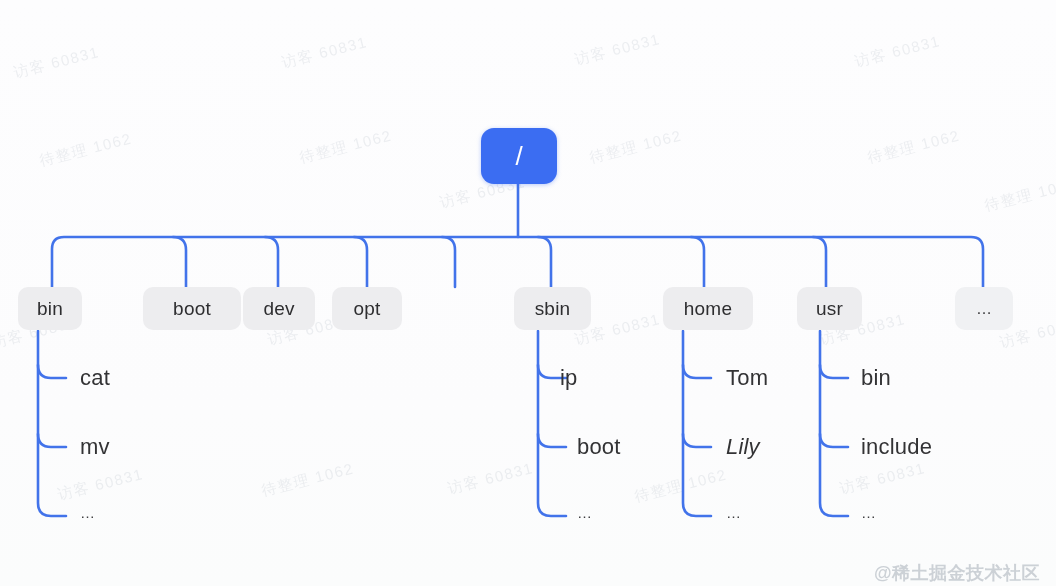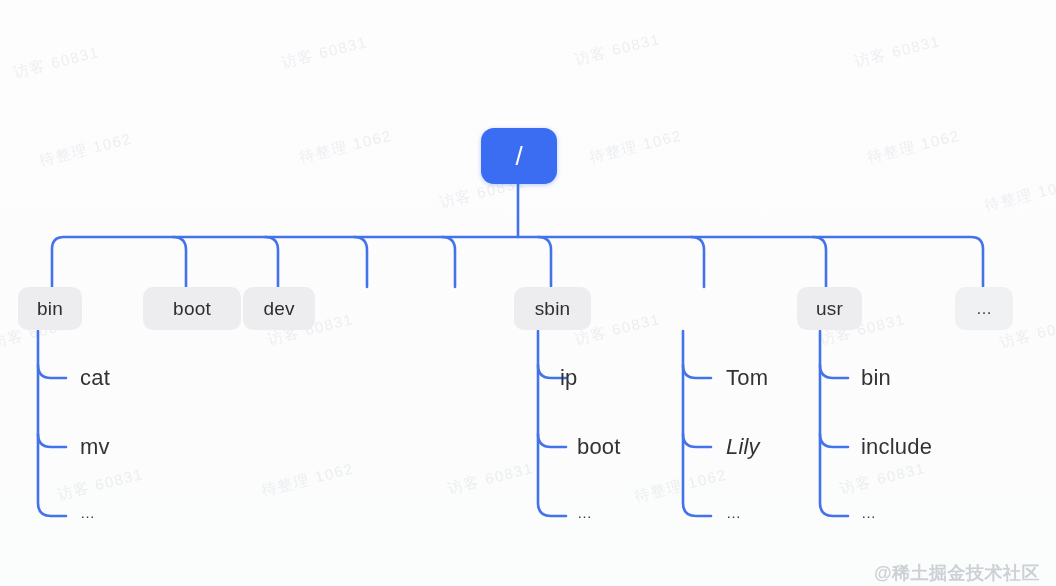--- a/index.html
+++ b/index.html
@@ -94,21 +94,23 @@
     <path d="M 820 331 L 820 503 Q 820 516 833 516 L 848 516"></path>
     <path d="M 820 365 Q 820 378 833 378 L 848 378"></path>
     <path d="M 820 434 Q 820 447 833 447 L 848 447"></path>
   </svg>
 
   <div class="root-node">/</div>
 
   <div class="node" style="left:18px;width:64px;">bin</div>
   <div class="node" style="left:143px;width:98px;">boot</div>
   <div class="node" style="left:243px;width:72px;">dev</div>
+  <div class="node" style="left:332px;width:70px;">opt</div>
   <div class="node" style="left:514px;width:77px;">sbin</div>
+  <div class="node" style="left:663px;width:90px;">home</div>
   <div class="node" style="left:797px;width:65px;text-align:right;">usr</div>
   <div class="node dots" style="left:955px;width:58px;">…</div>
 
   <span class="leaf" style="left:80px;top:378px;">cat</span>
   <span class="leaf" style="left:80px;top:447px;">mv</span>
   <span class="leaf dots" style="left:80px;top:512px;">…</span>
 
   <span class="leaf" style="left:560px;top:378px;">ip</span>
   <span class="leaf" style="left:577px;top:447px;">boot</span>
   <span class="leaf dots" style="left:577px;top:512px;">…</span>

